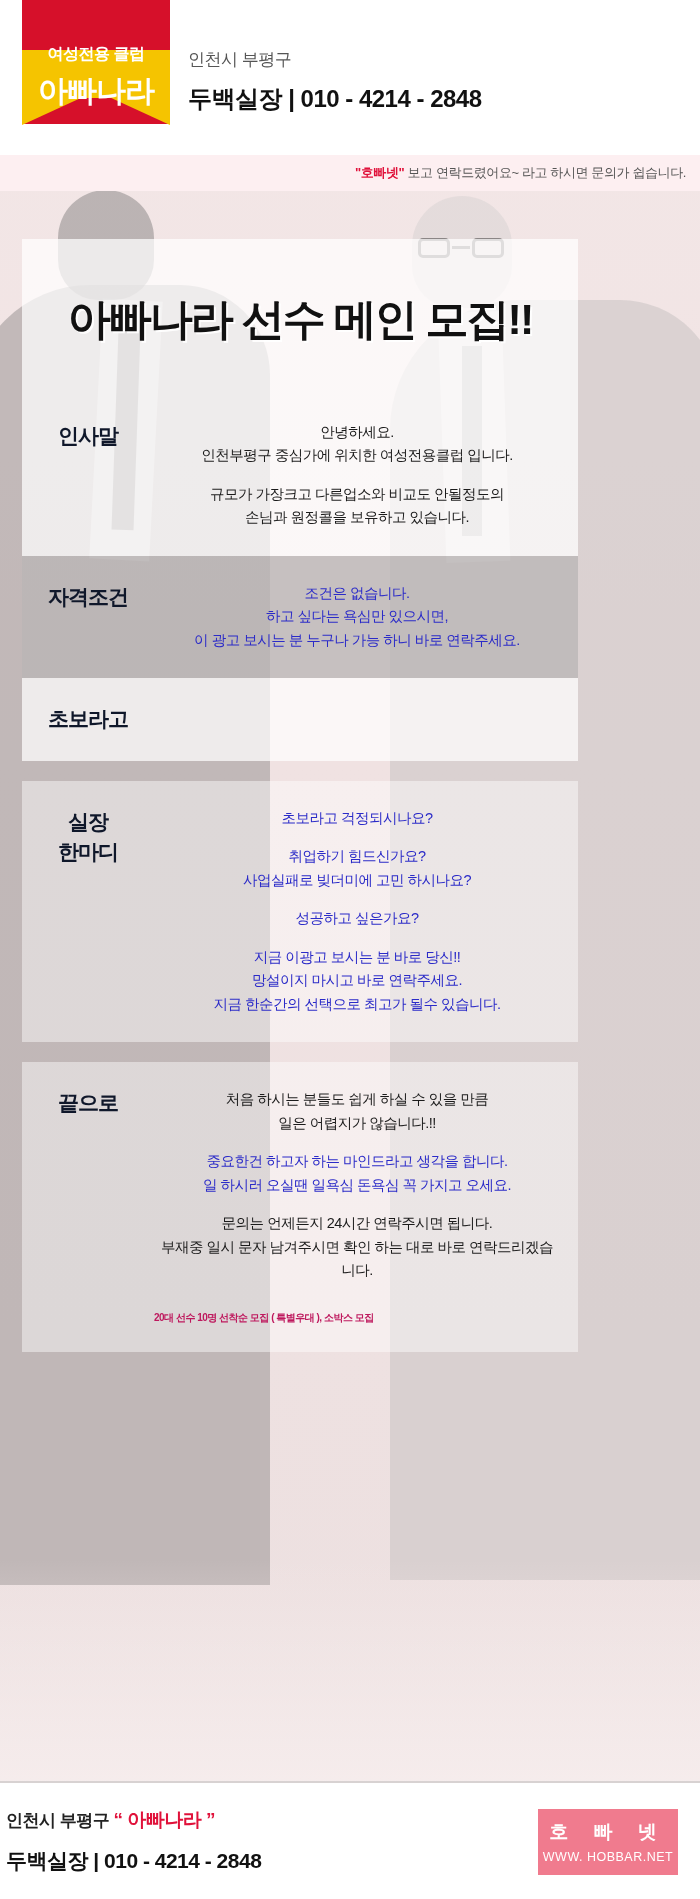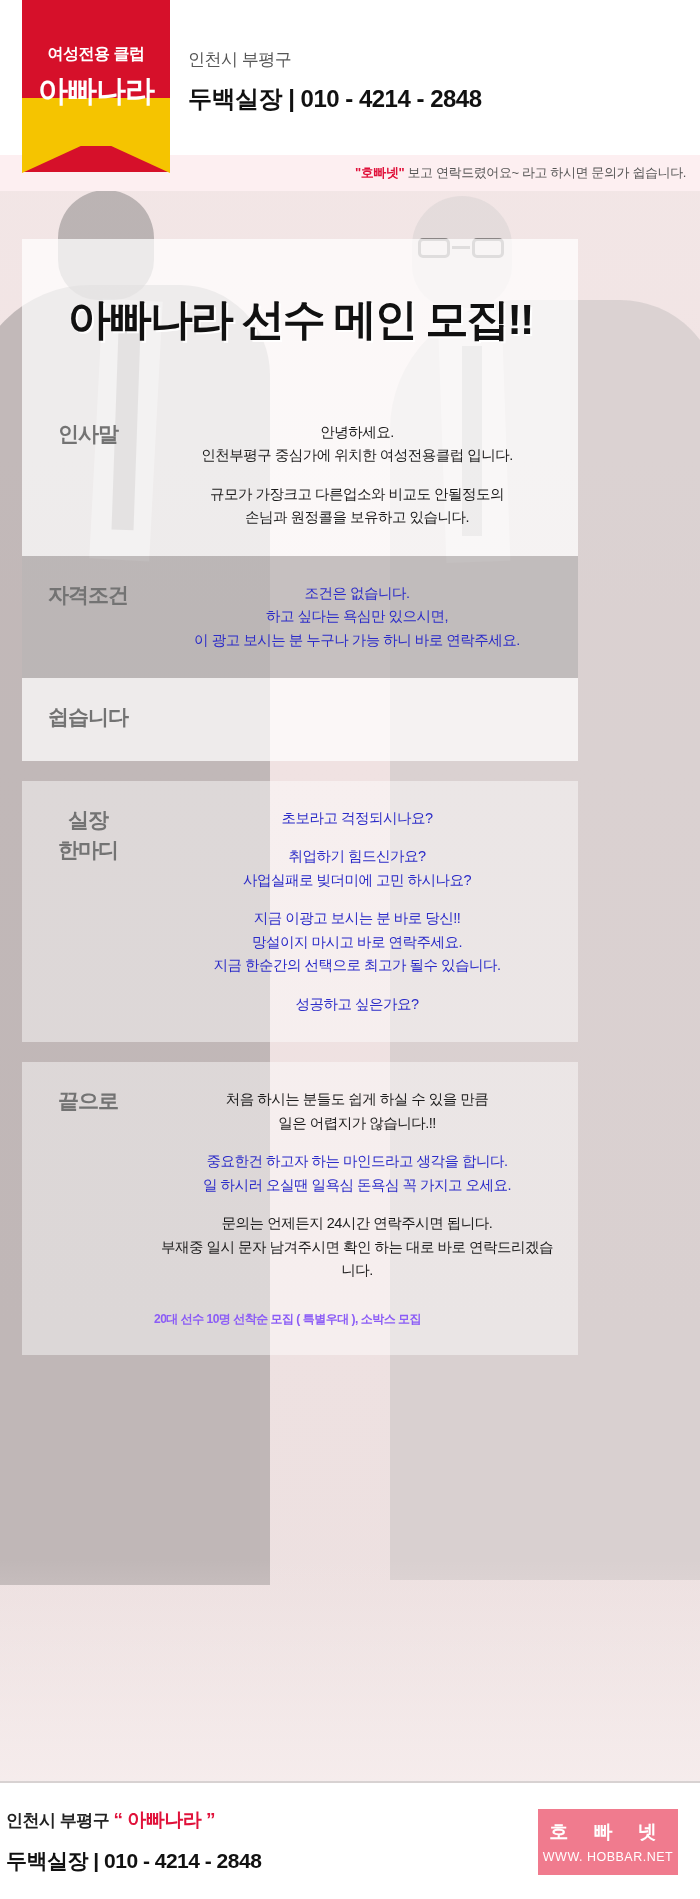--- a/index.html
+++ b/index.html
@@ -100,21 +100,21 @@
   
   .header {
     position: relative;
     height: 155px;
     background: #ffffff;
     z-index: 5;
   }
   .ribbon {
     position: absolute;
     left: 22px; top: 0;
-    width: 148px; height: 172px;
+    width: 148px; height: 124px;
     background: #d6102a;
     color: #fff;
     text-align: center;
     z-index: 6;
   }
   .ribbon:after {
     content: "";
     position: absolute;
     left: 0; bottom: -1px;
     width: 0; height: 0;
@@ -185,37 +185,37 @@
   .block.plain { background: rgba(255,255,255,.45); }
   .blk-label {
     width: 132px;
     flex: 0 0 132px;
     text-align: center;
     font-size: 21px;
     font-weight: bold;
     line-height: 1.45;
     letter-spacing: -1px;
   }
-  .lbl-red { color: #737373; font-family: Liberation Mono, monospace; }
+  .lbl-red { color: #0f172a; }
   .blk-body {
     flex: 1 1 auto;
     padding-right: 18px;
     font-size: 14.5px;
     line-height: 1.62;
     letter-spacing: -.5px;
     color: #222;
   }
   .blk-body .p { margin-bottom: 15px; text-align: center; }
   .blk-body .p:last-child { margin-bottom: 0; }
   .tx-blue { color: #2b2bc8; }
   .tx-dark { color: #1b1b1b; }
   .emph {
-    color: #8b5cf6;
+    color: #be185d;
     font-weight: bold;
-    font-size: 12px;
+    font-size: 10px;
   }
   .gap { height: 20px; }
   .gap-sm { height: 12px; }
 
   
   .footer {
     position: absolute;
     left: 0; bottom: 0;
     width: 700px;
     height: 118px;
@@ -299,32 +299,32 @@
   </div>
 
   <div class="block dark">
     <div class="blk-label lbl-red">자격조건</div>
     <div class="blk-body tx-blue">
       <div class="p">조건은 없습니다.<br>하고 싶다는 욕심만 있으시면,<br>이 광고 보시는 분 누구나 가능 하니 바로 연락주세요.</div>
     </div>
   </div>
 
   <div class="block light">
-    <div class="blk-label lbl-red">쉽습니다</div>
+    <div class="blk-label lbl-red">초보라고</div>
   </div>
 
   <div class="gap"></div>
 
   <div class="block plain">
     <div class="blk-label lbl-red">실장<br>한마디</div>
     <div class="blk-body tx-blue">
       <div class="p">초보라고 걱정되시나요?</div>
       <div class="p">취업하기 힘드신가요?<br>사업실패로 빚더미에 고민 하시나요?</div>
+      <div class="p">성공하고 싶은가요?</div>
       <div class="p">지금 이광고 보시는 분 바로 당신!!<br>망설이지 마시고 바로 연락주세요.<br>지금 한순간의 선택으로 최고가 될수 있습니다.</div>
-      <div class="p">성공하고 싶은가요?</div>
     </div>
   </div>
 
   <div class="gap"></div>
 
   <div class="block plain">
     <div class="blk-label lbl-red">끝으로</div>
     <div class="blk-body tx-dark">
       <div class="p">처음 하시는 분들도 쉽게 하실 수 있을 만큼<br>일은 어렵지가 않습니다.!!</div>
       <div class="p tx-blue">중요한건 하고자 하는 마인드라고 생각을 합니다.<br>일 하시러 오실땐 일욕심 돈욕심 꼭 가지고 오세요.</div>

